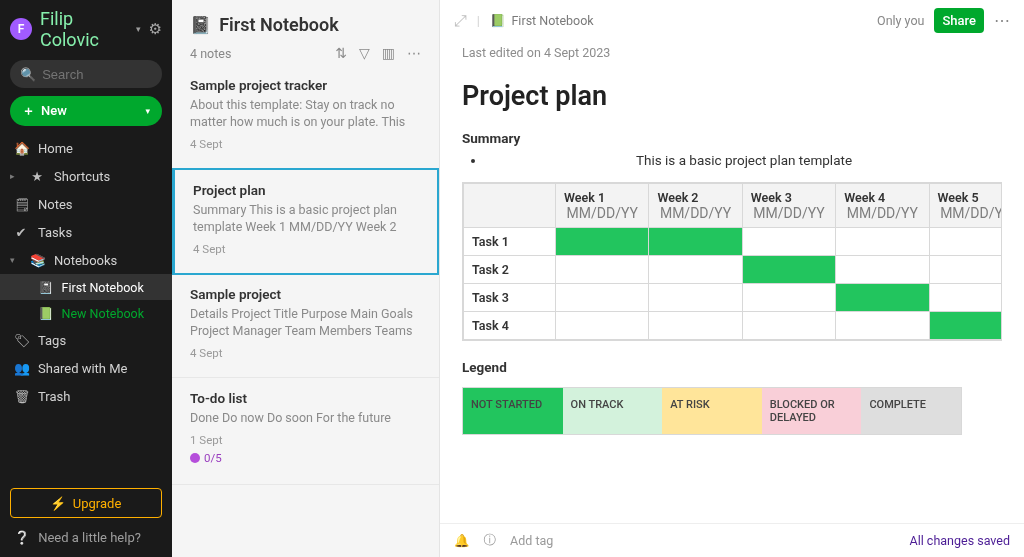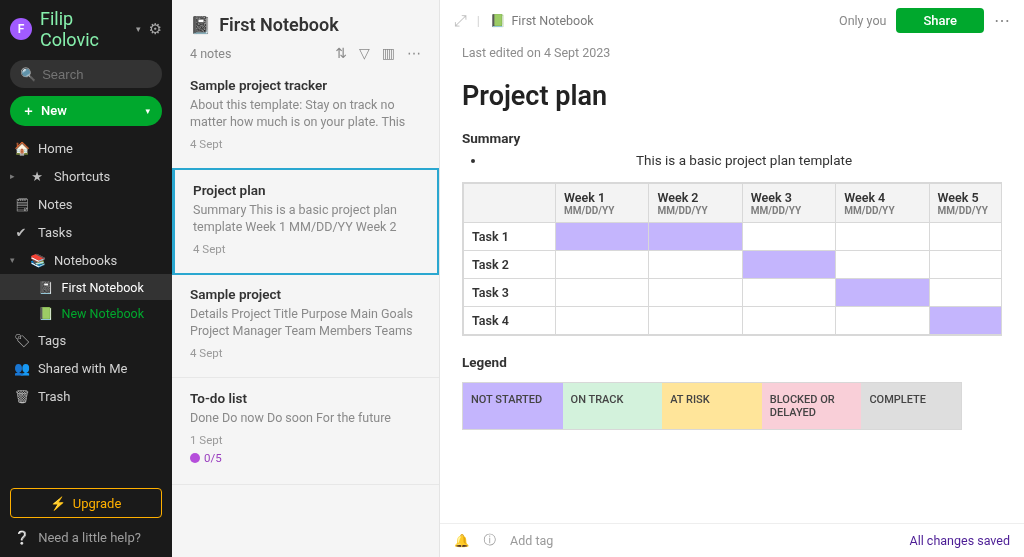--- a/index.html
+++ b/index.html
@@ -41,35 +41,35 @@
   .note-date { font-size: 11.5px; color: #9a9a9a; margin-top: 6px; }
   .note-badge { display: inline-flex; align-items: center; gap: 4px; margin-top: 4px; color: #9a3fbf; font-size: 11.5px; }
   .note-badge .dot { width: 10px; height: 10px; border-radius: 50%; background: #b54edb; }
 
   
   .editor { flex: 1; background: #fff; display: flex; flex-direction: column; min-width: 0; }
   .ed-top { display: flex; align-items: center; padding: 8px 14px; gap: 10px; font-size: 12.5px; color: #888; border-bottom: 0; }
   .ed-top .crumb { display: flex; align-items: center; gap: 6px; color: #7a7a7a; }
   .ed-top .sep { color: #d1d1d1; }
   .ed-top .grow { flex: 1; }
-  .btn-share { background: #00a82d; color: #fff; border-radius: 4px; padding: 5px 27px; font-size: 13px; font-weight: 500; }
+  .btn-share { background: #00a82d; color: #fff; border-radius: 4px; padding: 5px 8px; font-size: 13px; font-weight: 500; }
   .ed-last { padding: 4px 22px 0 22px; color: #8d8d8d; font-size: 12.5px; }
   .ed-body { padding: 20px 22px 0 22px; overflow: hidden; }
   .ed-h1 { font-size: 27px; font-weight: 600; color: #222; margin-bottom: 18px; }
   .ed-h2 { font-size: 13.5px; font-weight: 700; color: #333; margin: 6px 0 6px 0; }
   .ed-ul { margin: 0 0 14px 24px; font-size: 13.5px; color: #333; text-align: center; }
 
   
   .plan-wrap { border: 1px solid #d8d8d8; margin-top: 14px; overflow-x: auto; }
   table.plan { border-collapse: collapse; font-size: 12.5px; color: #333; table-layout: fixed; width: 560px; }
   table.plan th, table.plan td { border: 1px solid #d8d8d8; padding: 6px 8px; height: 28px; vertical-align: top; }
   table.plan th { background: #f3f3f3; font-weight: 600; text-align: left; }
   table.plan th.rowhead, table.plan td.rowhead { width: 92px; font-weight: 600; }
-  .sub { display: block; color: #7e7e7e; font-weight: 700; font-size: 10px; }
-  .c-blue  { background: #c4b5fd; }
+  .sub { display: block; color: #7e7e7e; font-weight: 400; font-size: 14px; text-align: center; }
+  .c-blue  { background: #22c55e; }
   .c-green  { background: #d3f2dc; }
   .c-yellow { background: #ffe59a; }
   .c-pink   { background: #f9cfd8; }
   .c-grey   { background: #dedede; }
 
   
   .legend-row { display: flex; margin-top: 12px; border: 1px solid #d8d8d8; width: 500px; }
   .legend-row > div { flex: 1; padding: 10px 8px; font-size: 11px; font-weight: 500; color: #444; text-align: left; }
 
   .ed-footer { border-top: 1px solid #eee; height: 34px; display: flex; align-items: center; padding: 0 14px; gap: 14px; color: #9a9a9a; font-size: 12.5px; }

